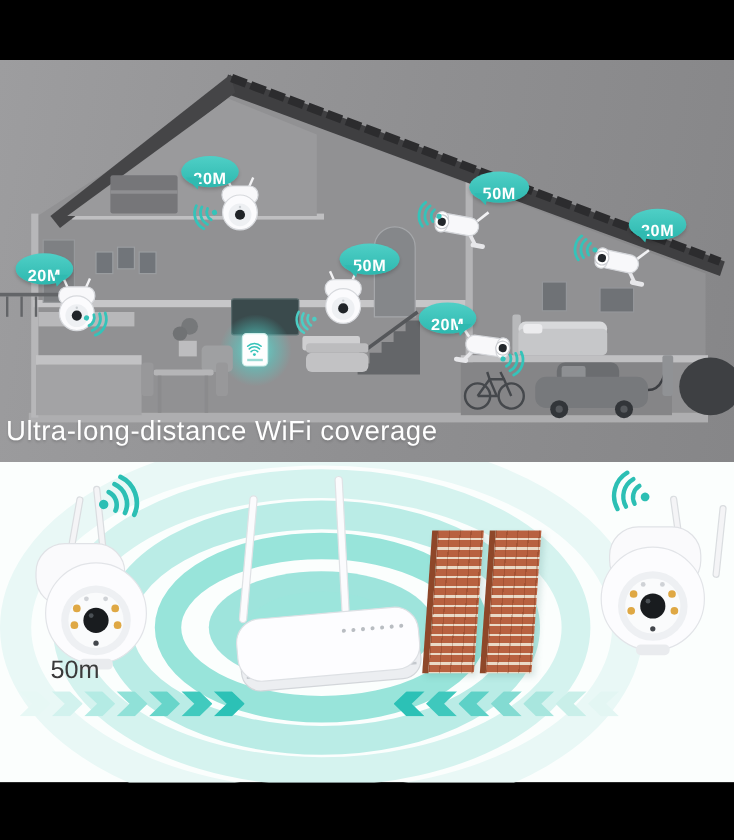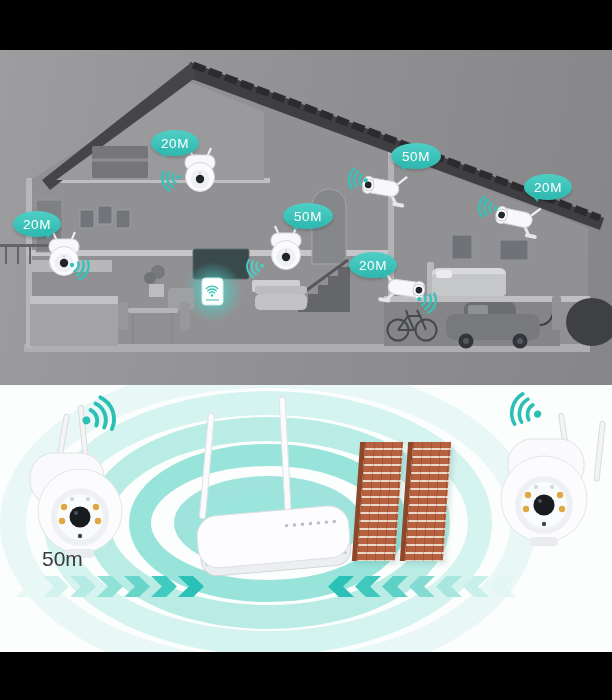--- a/index.html
+++ b/index.html
@@ -11,22 +11,22 @@
 
   
   .house-scene{position:absolute;top:50px;left:0;width:612px;height:335px;
                background:linear-gradient(100deg,#9d9d9f 0%,#8f8f91 55%,#868688 100%);}
   .house-scene svg{position:absolute;inset:0;z-index:1;}
   .scene-title{position:absolute;left:5px;top:296px;z-index:6;color:#fff;
                font-size:23px;letter-spacing:.4px;white-space:nowrap;
                text-shadow:0 1px 2px rgba(0,0,0,.15);}
   .badge{position:absolute;z-index:5;width:48px;height:26px;border-radius:50%;
          background:linear-gradient(180deg,#4fcfc6,#2db8af);color:#fff;
-         display:flex;align-items:center;justify-content:center;
-         font-size:13.5px;font-weight:normal;letter-spacing:.5px;
+         display:flex;align-items:flex-end;justify-content:center;
+         font-size:13.5px;font-weight:bold;letter-spacing:.5px;
          box-shadow:0 2px 3px rgba(0,0,0,.18);}
   .badge::after{content:"";position:absolute;bottom:-8px;width:0;height:0;
                 border:6px solid transparent;border-top:10px solid #30bab1;}
   .badge.tail-left::after{left:7px;transform:skewX(20deg);}
   .badge.tail-right::after{right:7px;transform:skewX(-20deg);}
   .badge.b-attic{left:151px;top:80px;}
   .badge.b-left{left:13px;top:161px;}
   .badge.b-center{left:283px;top:153px;width:50px;}
   .badge.b-roof-right{left:391px;top:93px;width:50px;}
   .badge.b-right{left:524px;top:124px;}
@@ -239,20 +239,21 @@
     <div class="badge b-roof-right tail-left">
         <span>50M</span>
       </div>
     <div class="badge b-right tail-left">
         <span>20M</span>
       </div>
     <div class="badge b-garage tail-right">
         <span>20M</span>
       </div>
 
+    <div class="scene-title">Ultra-long-distance WiFi coverage</div>
   </div>
 
   <div class="bottom-scene">
     <svg viewBox="0 0 612 267" width="612" height="267">
       <defs>
         <g id="wifiGlyph2" fill="none" stroke="currentColor" stroke-width="2.6" stroke-linecap="round">
           <circle cx="3" cy="12" r="2.6" fill="currentColor" stroke="none"></circle>
           <path d="M8 6.5 A8 8 0 0 1 8 17.5"></path>
           <path d="M12.5 3.5 A12 12 0 0 1 12.5 20.5"></path>
           <path d="M17 0.8 A16 16 0 0 1 17 23.2"></path>

